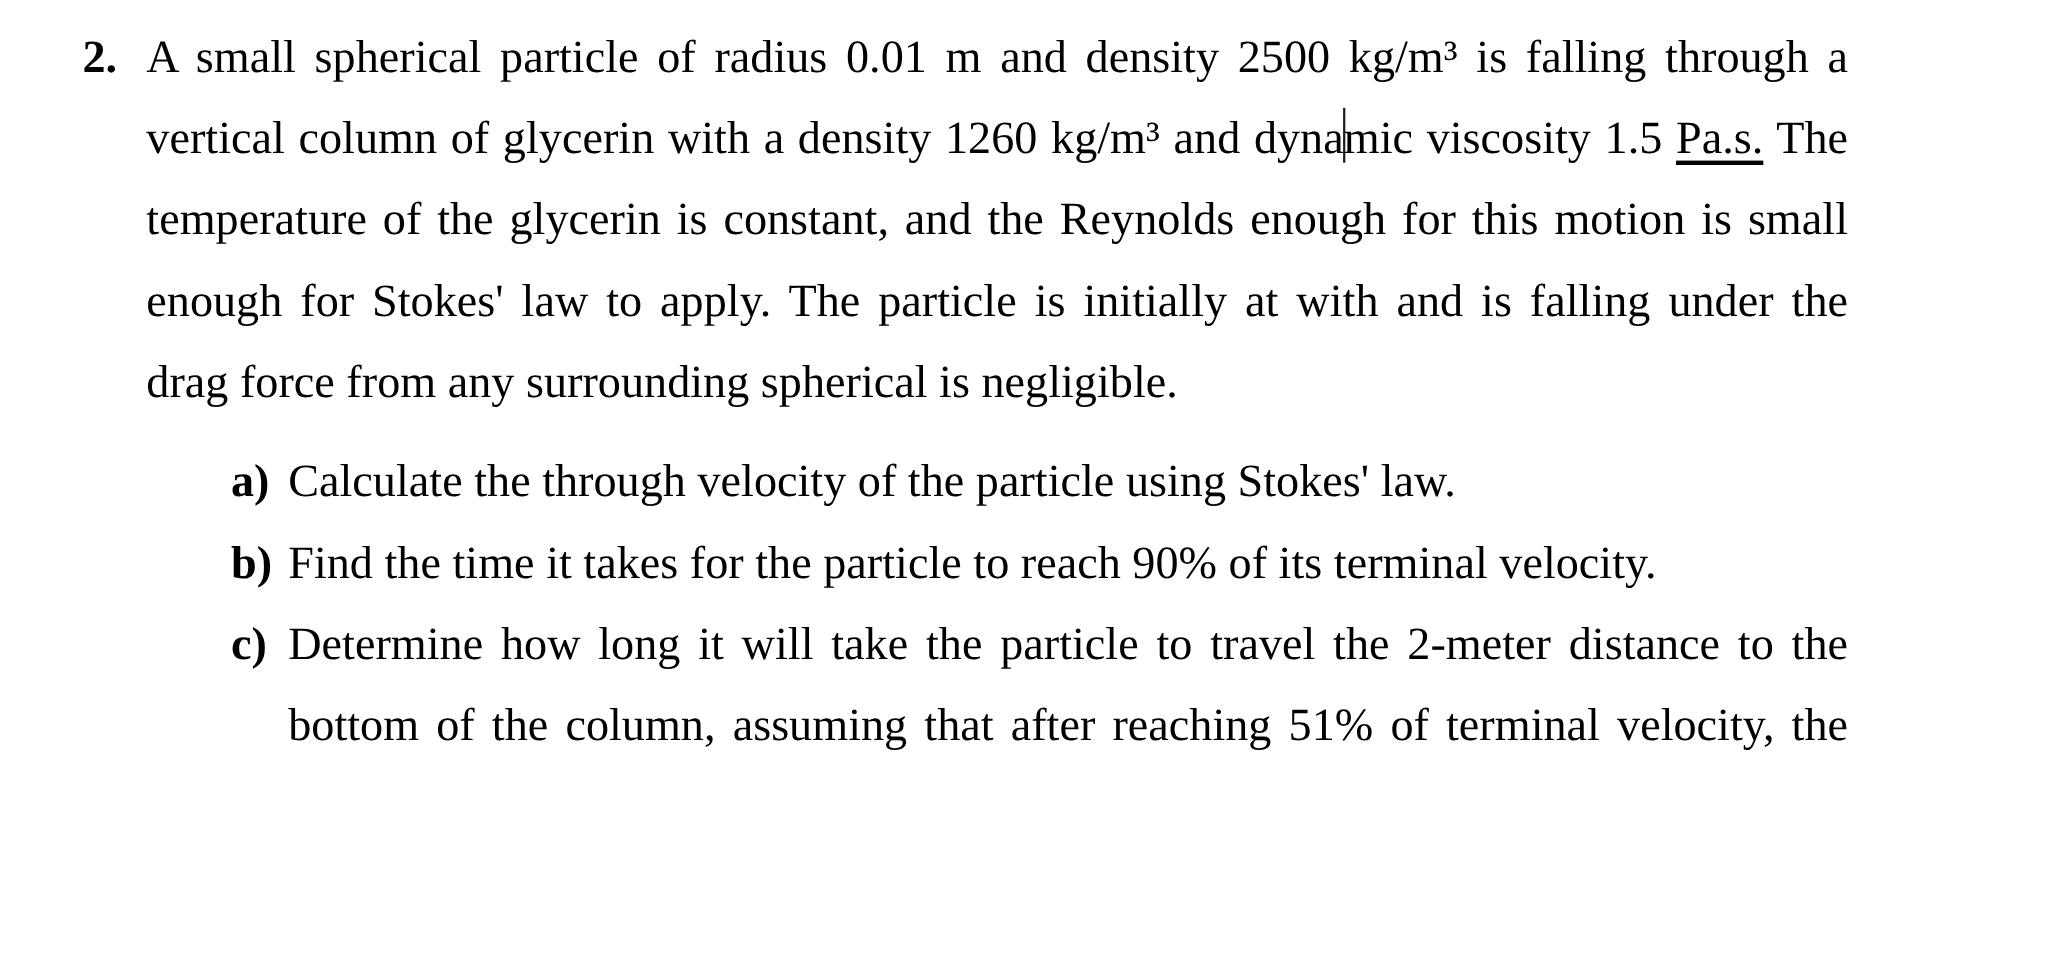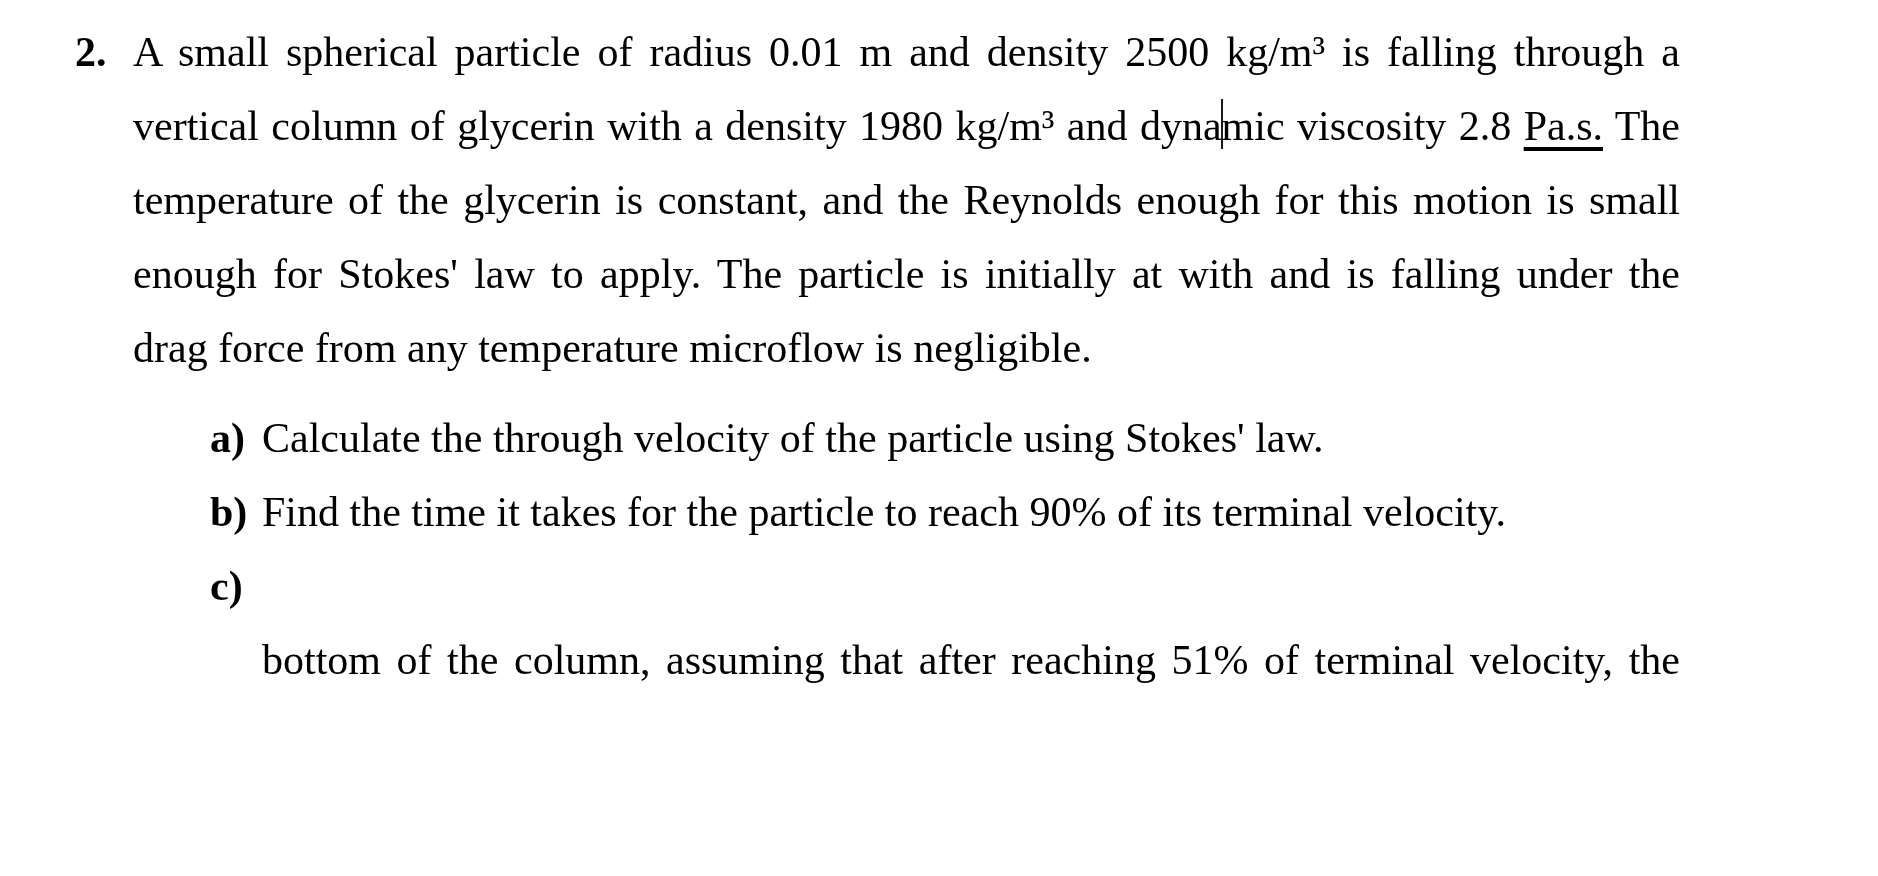--- a/index.html
+++ b/index.html
@@ -73,51 +73,52 @@
 <div class="page">
 
   <div class="para">
     <span class="problem-number">2.</span>
 
     <div class="line just">
       <span>A small spherical particle of radius 0.01 m and density 2500 kg/m³ is falling through a</span>
     </div>
 
     <div class="line just">
-      <span>vertical column of glycerin with a density 1980 kg/m³ and dyna</span><span class="caret"></span><span>mic viscosity 2.8 </span><span class="misspelled">Pa.s.</span><span> The</span>
+      <span>vertical column of glycerin with a density 1260 kg/m³ and dyna</span><span class="caret"></span><span>mic viscosity 1.5 </span><span class="misspelled">Pa.s.</span><span> The</span>
     </div>
 
     <div class="line just">
       <span>temperature of the glycerin is constant, and the Reynolds enough for this motion is small</span>
     </div>
 
     <div class="line just">
       <span>enough for Stokes' law to apply. The particle is initially at with and is falling under the</span>
     </div>
 
 
     <div class="line">
-      <span>drag force from any temperature microflow is negligible.</span>
+      <span>drag force from any surrounding spherical is negligible.</span>
     </div>
   </div>
 
   <div class="items">
 
     <div class="item-line">
       <span class="marker">a)</span>
       <span>Calculate the through velocity of the particle using Stokes' law.</span>
     </div>
 
     <div class="item-line">
       <span class="marker">b)</span>
       <span>Find the time it takes for the particle to reach 90% of its terminal velocity.</span>
     </div>
 
     <div class="item-line just">
       <span class="marker">c)</span>
+      <span>Determine how long it will take the particle to travel the 2-meter distance to the</span>
     </div>
 
     <div class="item-line just">
       <span>bottom of the column, assuming that after reaching 51% of terminal velocity, the</span>
     </div>
 
 
   </div>
 
 </div>

